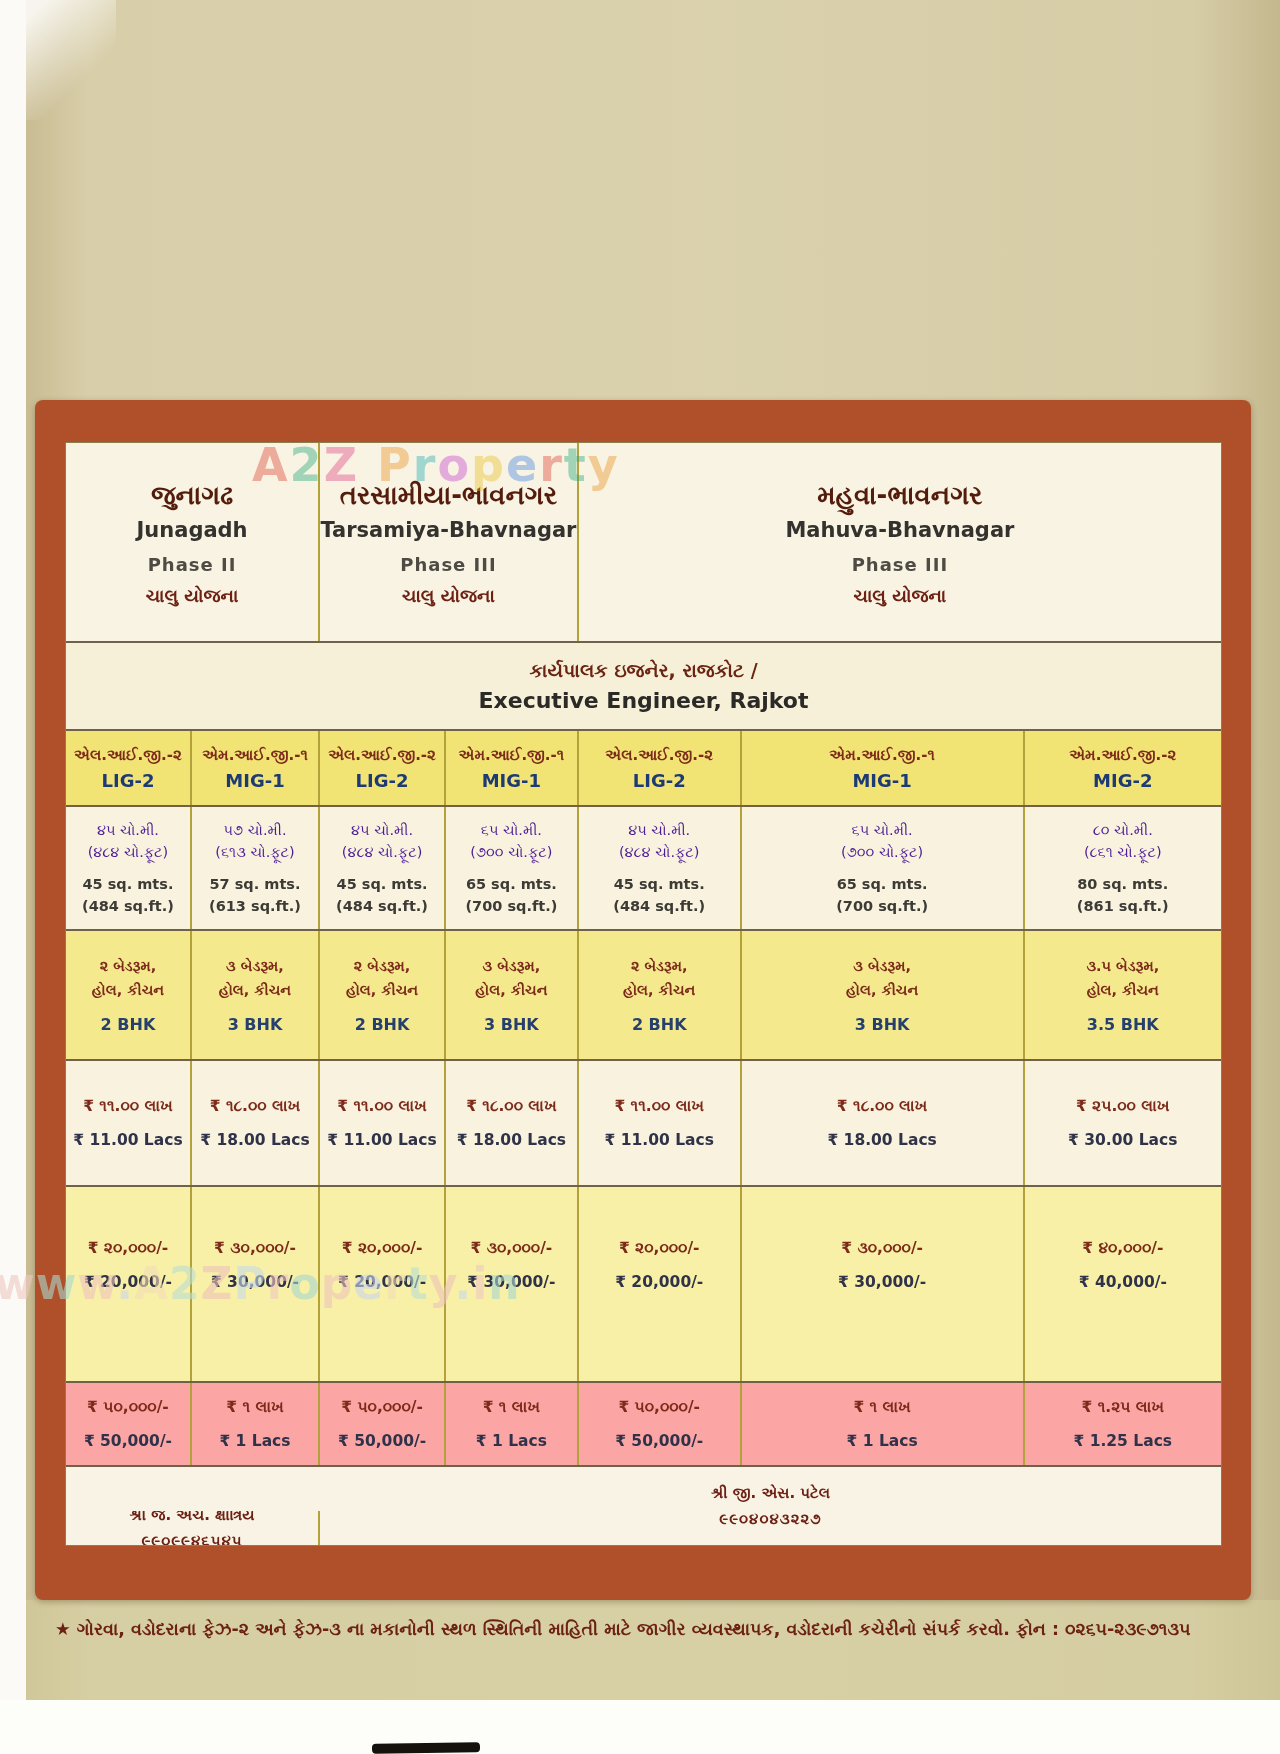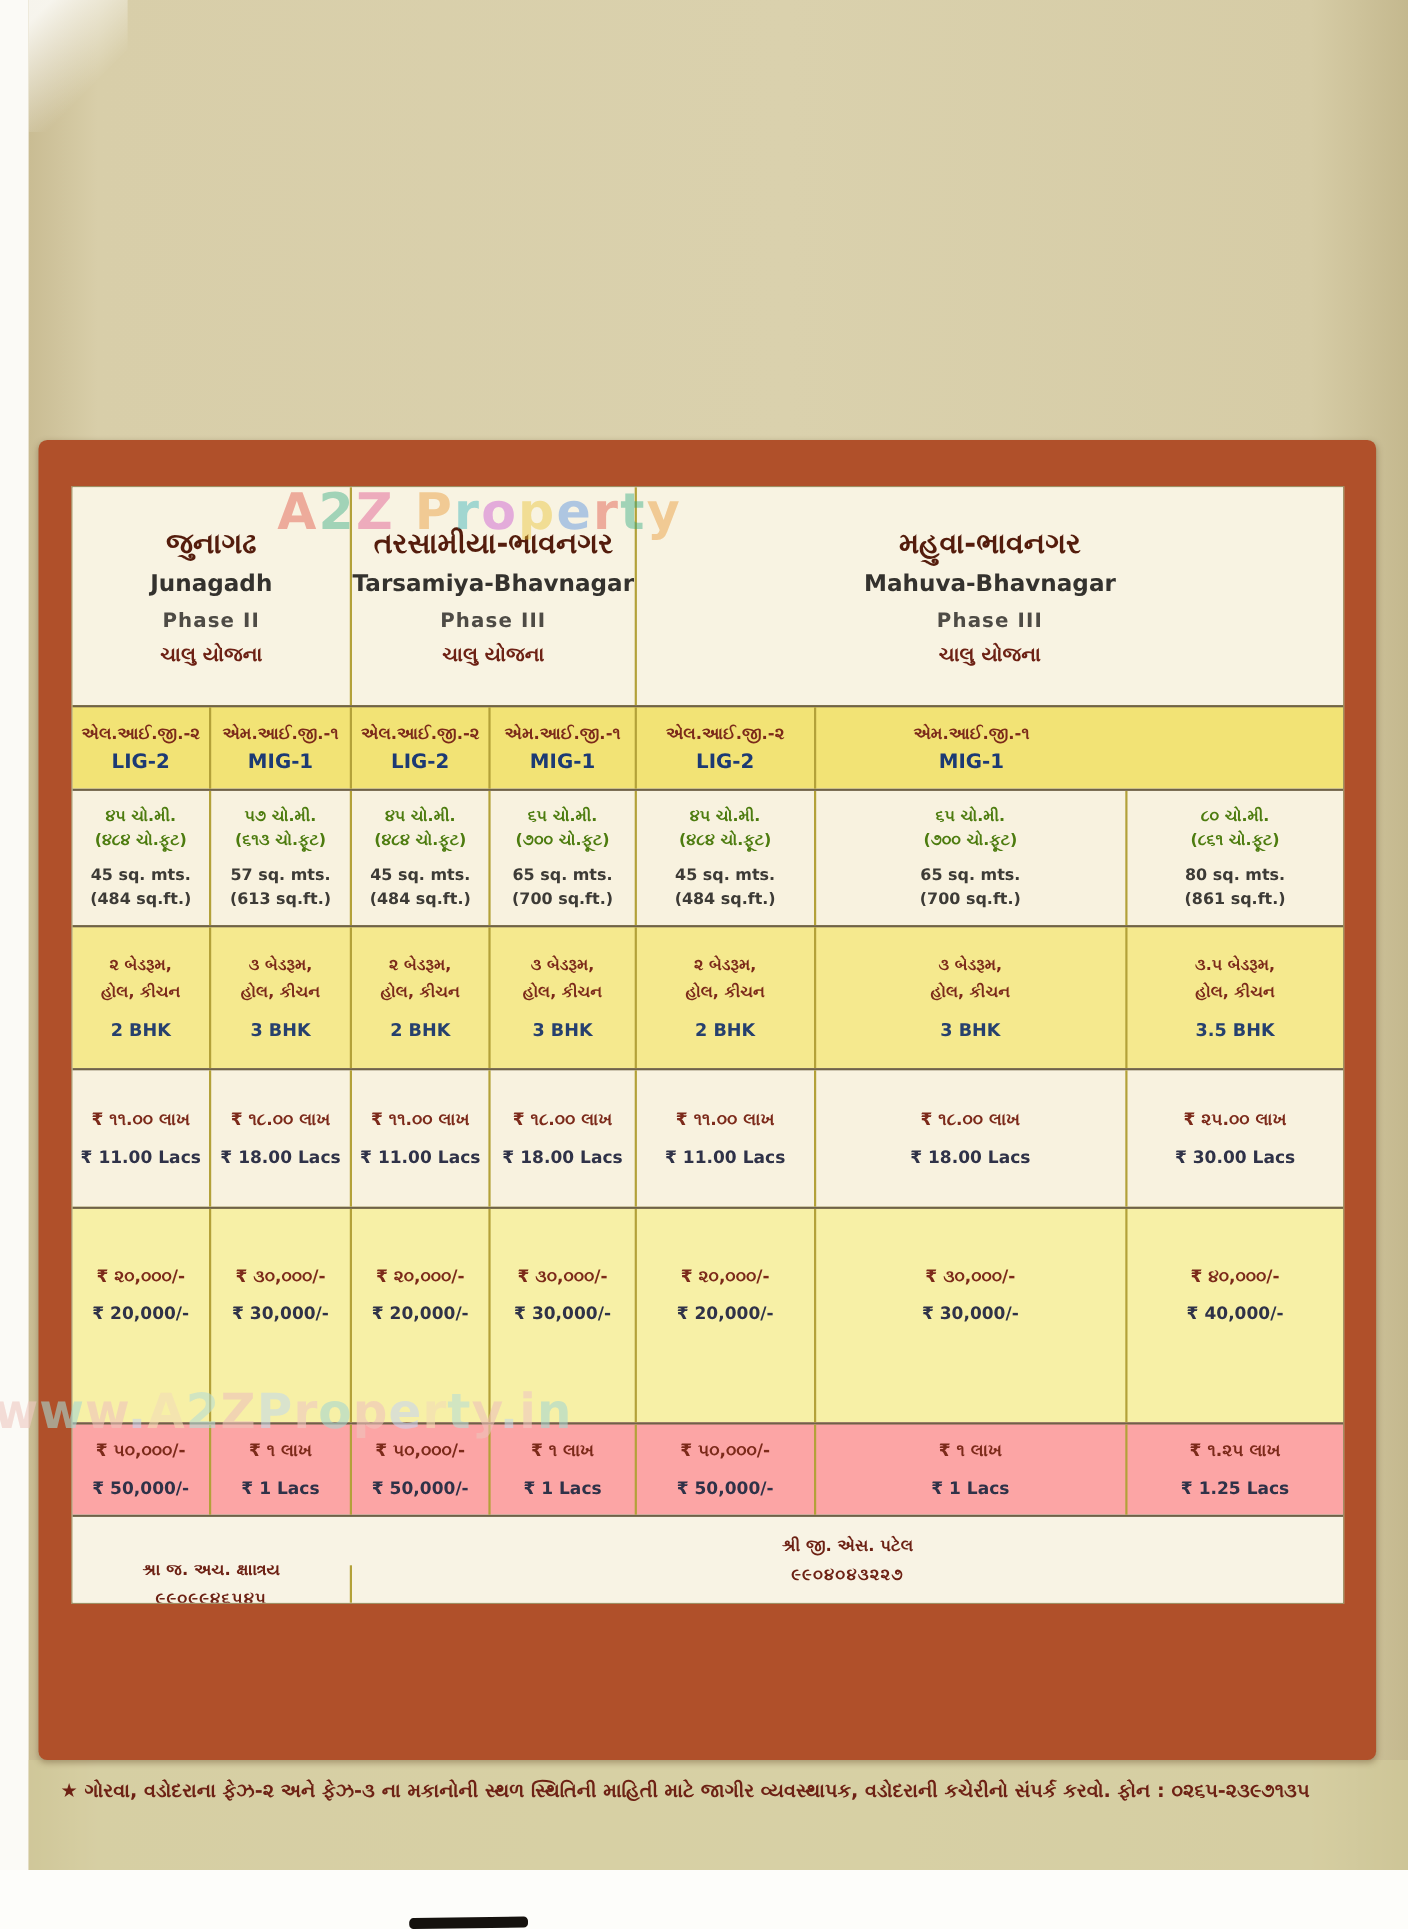--- a/index.html
+++ b/index.html
@@ -44,21 +44,21 @@
   .sch-en { font-size: 21px; color: #34322e; font-weight: 600; margin-top: 6px; }
   .sch-phase { font-size: 18px; color: #4e4b45; font-weight: 600; letter-spacing: 1px; margin-top: 12px; }
   .sch-status { font-size: 18px; color: #6d2114; font-weight: bold; margin-top: 10px; }
 
   .eng-gu { font-size: 19px; font-weight: bold; color: #6b2313; }
   .eng-en { font-size: 22px; color: #2b2a27; font-weight: 600; margin-top: 6px; }
 
   .line { line-height: 22px; }
   .t-gu { font-size: 15px; font-weight: bold; color: #7c2a1a; }
   .t-en { font-size: 18px; font-weight: bold; color: #1c3a74; margin-top: 4px; }
-  .s-gu { font-size: 14.5px; font-weight: bold; color: #4d7c0f; text-align: right; }
+  .s-gu { font-size: 14.5px; font-weight: normal; color: #4c1d95; text-align: right; }
   .s-en { font-size: 14.5px; color: #3d3b36; font-weight: 600; }
   .mt10 { margin-top: 10px; }
   .b-gu { font-size: 14.5px; font-weight: bold; color: #7c2a1a; line-height: 24px; }
   .b-en { font-size: 16px; font-weight: bold; color: #26406e; margin-top: 12px; }
   .p-gu { font-size: 15.5px; font-weight: bold; color: #7c2a1a; }
   .p-en { font-size: 15.5px; color: #2f3248; font-weight: 600; margin-top: 12px; }
 
   .ct-name { font-size: 15px; font-weight: bold; color: #6d2114; }
   .ct-phone { font-size: 15px; font-weight: bold; color: #6d2114; margin-top: 8px; letter-spacing: 1px; }
 
@@ -97,20 +97,26 @@
           <div class="sch-status">ચાલુ યોજના</div>
         </div>
         <div class="cell w-s3">
           <div class="sch-gu">મહુવા-ભાવનગર</div>
           <div class="sch-en">Mahuva-Bhavnagar</div>
           <div class="sch-phase">Phase III</div>
           <div class="sch-status">ચાલુ યોજના</div>
         </div>
       </div>
 
+      <div class="trow eng-row">
+        <div class="cell" style="width:100%">
+          <div class="eng-gu">કાર્યપાલક ઇજનેર, રાજકોટ /</div>
+          <div class="eng-en">Executive Engineer, Rajkot</div>
+        </div>
+      </div>
 
       <div class="trow grid-row row-type">
           <div class="cell" style="width: 10.9%;">
             <div class="line t-gu">એલ.આઈ.જી.-૨</div>
             <div class="line t-en">LIG-2</div>
           </div>
           <div class="cell" style="width: 11.1%;">
             <div class="line t-gu">એમ.આઈ.જી.-૧</div>
             <div class="line t-en">MIG-1</div>
           </div>
@@ -122,20 +128,24 @@
             <div class="line t-gu">એમ.આઈ.જી.-૧</div>
             <div class="line t-en">MIG-1</div>
           </div>
           <div class="cell" style="width: 14.1%;">
             <div class="line t-gu">એલ.આઈ.જી.-૨</div>
             <div class="line t-en">LIG-2</div>
           </div>
           <div class="cell" style="width: 24.5%;">
             <div class="line t-gu">એમ.આઈ.જી.-૧</div>
             <div class="line t-en">MIG-1</div>
+          </div>
+          <div class="cell" style="width: 17%;">
+            <div class="line t-gu">એમ.આઈ.જી.-૨</div>
+            <div class="line t-en">MIG-2</div>
           </div>
         </div>
       <div class="trow grid-row row-size">
           <div class="cell" style="width: 10.9%;">
             <div class="line s-gu">૪૫ ચો.મી.</div>
             <div class="line s-gu">(૪૮૪ ચો.ફૂટ)</div>
             <div class="line s-en mt10">45 sq. mts.</div>
             <div class="line s-en">(484 sq.ft.)</div>
           </div>
           <div class="cell" style="width: 11.1%;">

